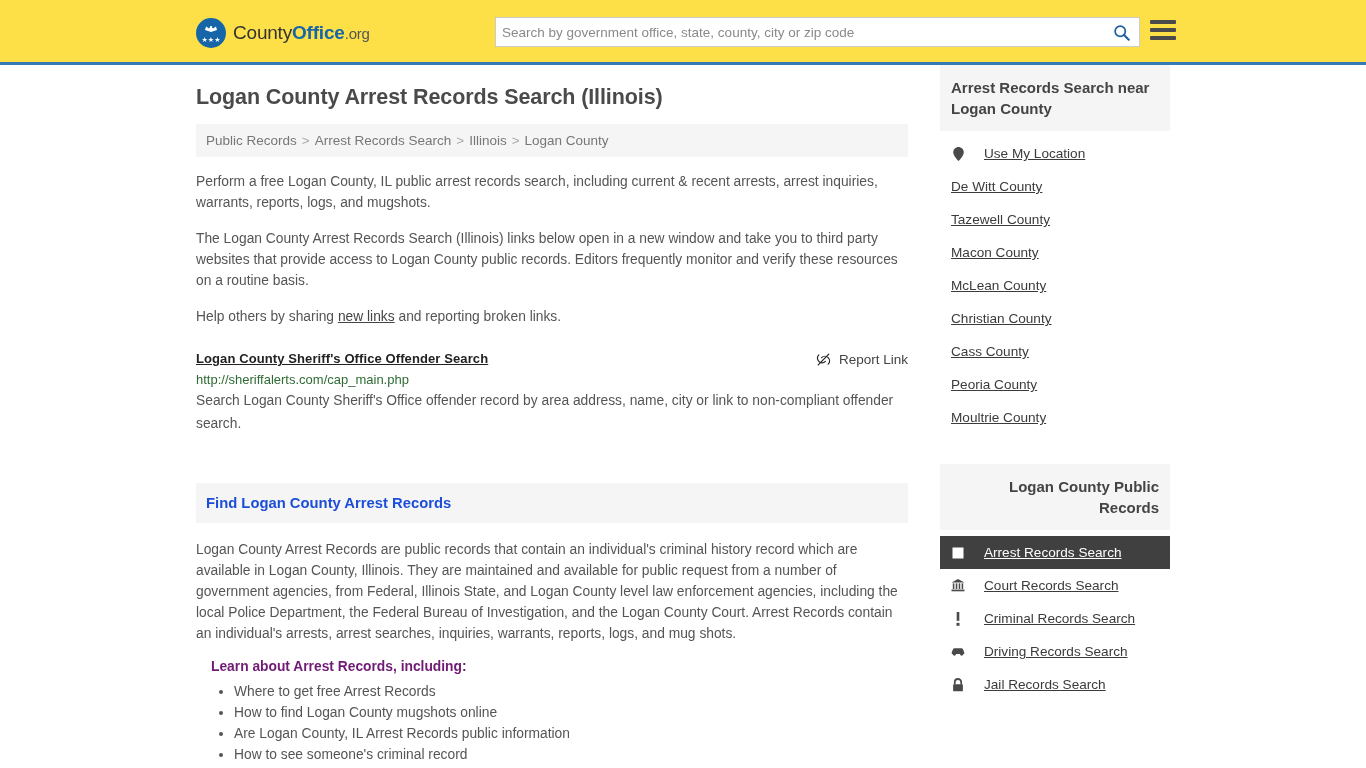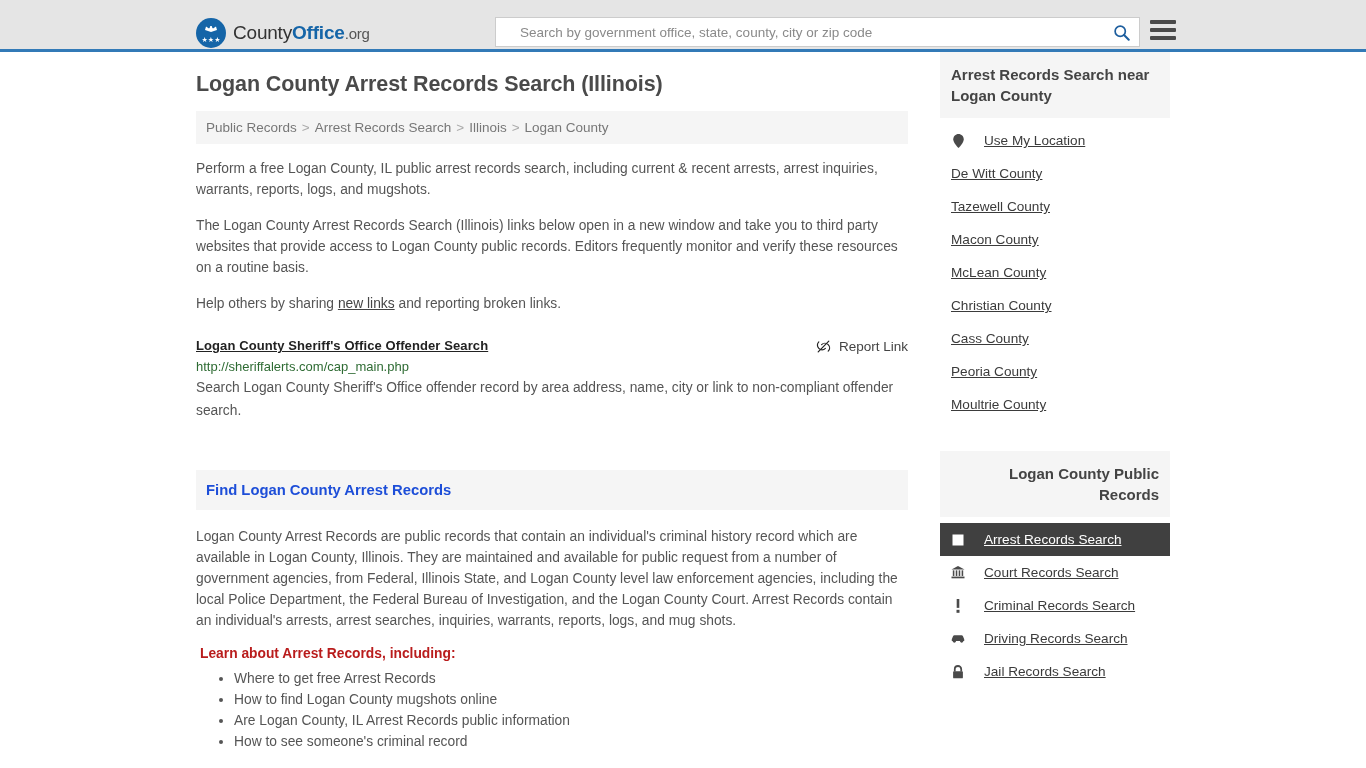--- a/index.html
+++ b/index.html
@@ -7,22 +7,22 @@
     margin: 0; padding: 0;
     width: 1366px; height: 768px;
     overflow: hidden;
     background: #ffffff;
     font-family: "Liberation Sans", sans-serif;
     color: #555555;
   }
 
   
   .site-header {
-    height: 52px;
-    background: #e5e5e5;
+    height: 65px;
+    background: #fde047;
     border-bottom: 3px solid #337ab7;
     display: flex;
     align-items: center;
     position: relative;
   }
   .brand {
     position: absolute;
     left: 196px;
     top: 18px;
     display: flex;
@@ -75,21 +75,21 @@
     align-items: center;
   }
   .search-input {
     flex: 1;
     border: none;
     outline: none;
     background: transparent;
     font-family: "Liberation Sans", sans-serif;
     font-size: 13.5px;
     color: #555555;
-    padding: 0 24px;
+    padding: 0 6px;
     height: 100%;
   }
   .search-input::placeholder { color: #8a8a8a; }
   .search-btn {
     width: 36px; height: 28px;
     border: none; background: transparent;
     cursor: pointer;
     display: flex; align-items: center; justify-content: center;
     padding: 0;
   }
@@ -205,22 +205,22 @@
     padding: 12px 10px;
     margin-top: 48px;
     font-size: 14.8px;
     font-weight: bold;
     color: #1d4ed8;
   }
   .section-body { padding-top: 16px; }
   .sub-head {
     font-size: 13.8px;
     font-weight: bold;
-    color: #b91c1c;
-    margin: 14px 0 8px 4px;
+    color: #701a75;
+    margin: 14px 0 8px 15px;
   }
   ul.bullets {
     margin: 0;
     padding-left: 38px;
     list-style: disc;
   }
   ul.bullets li {
     font-size: 13.8px;
     line-height: 20px;
     color: #555555;

